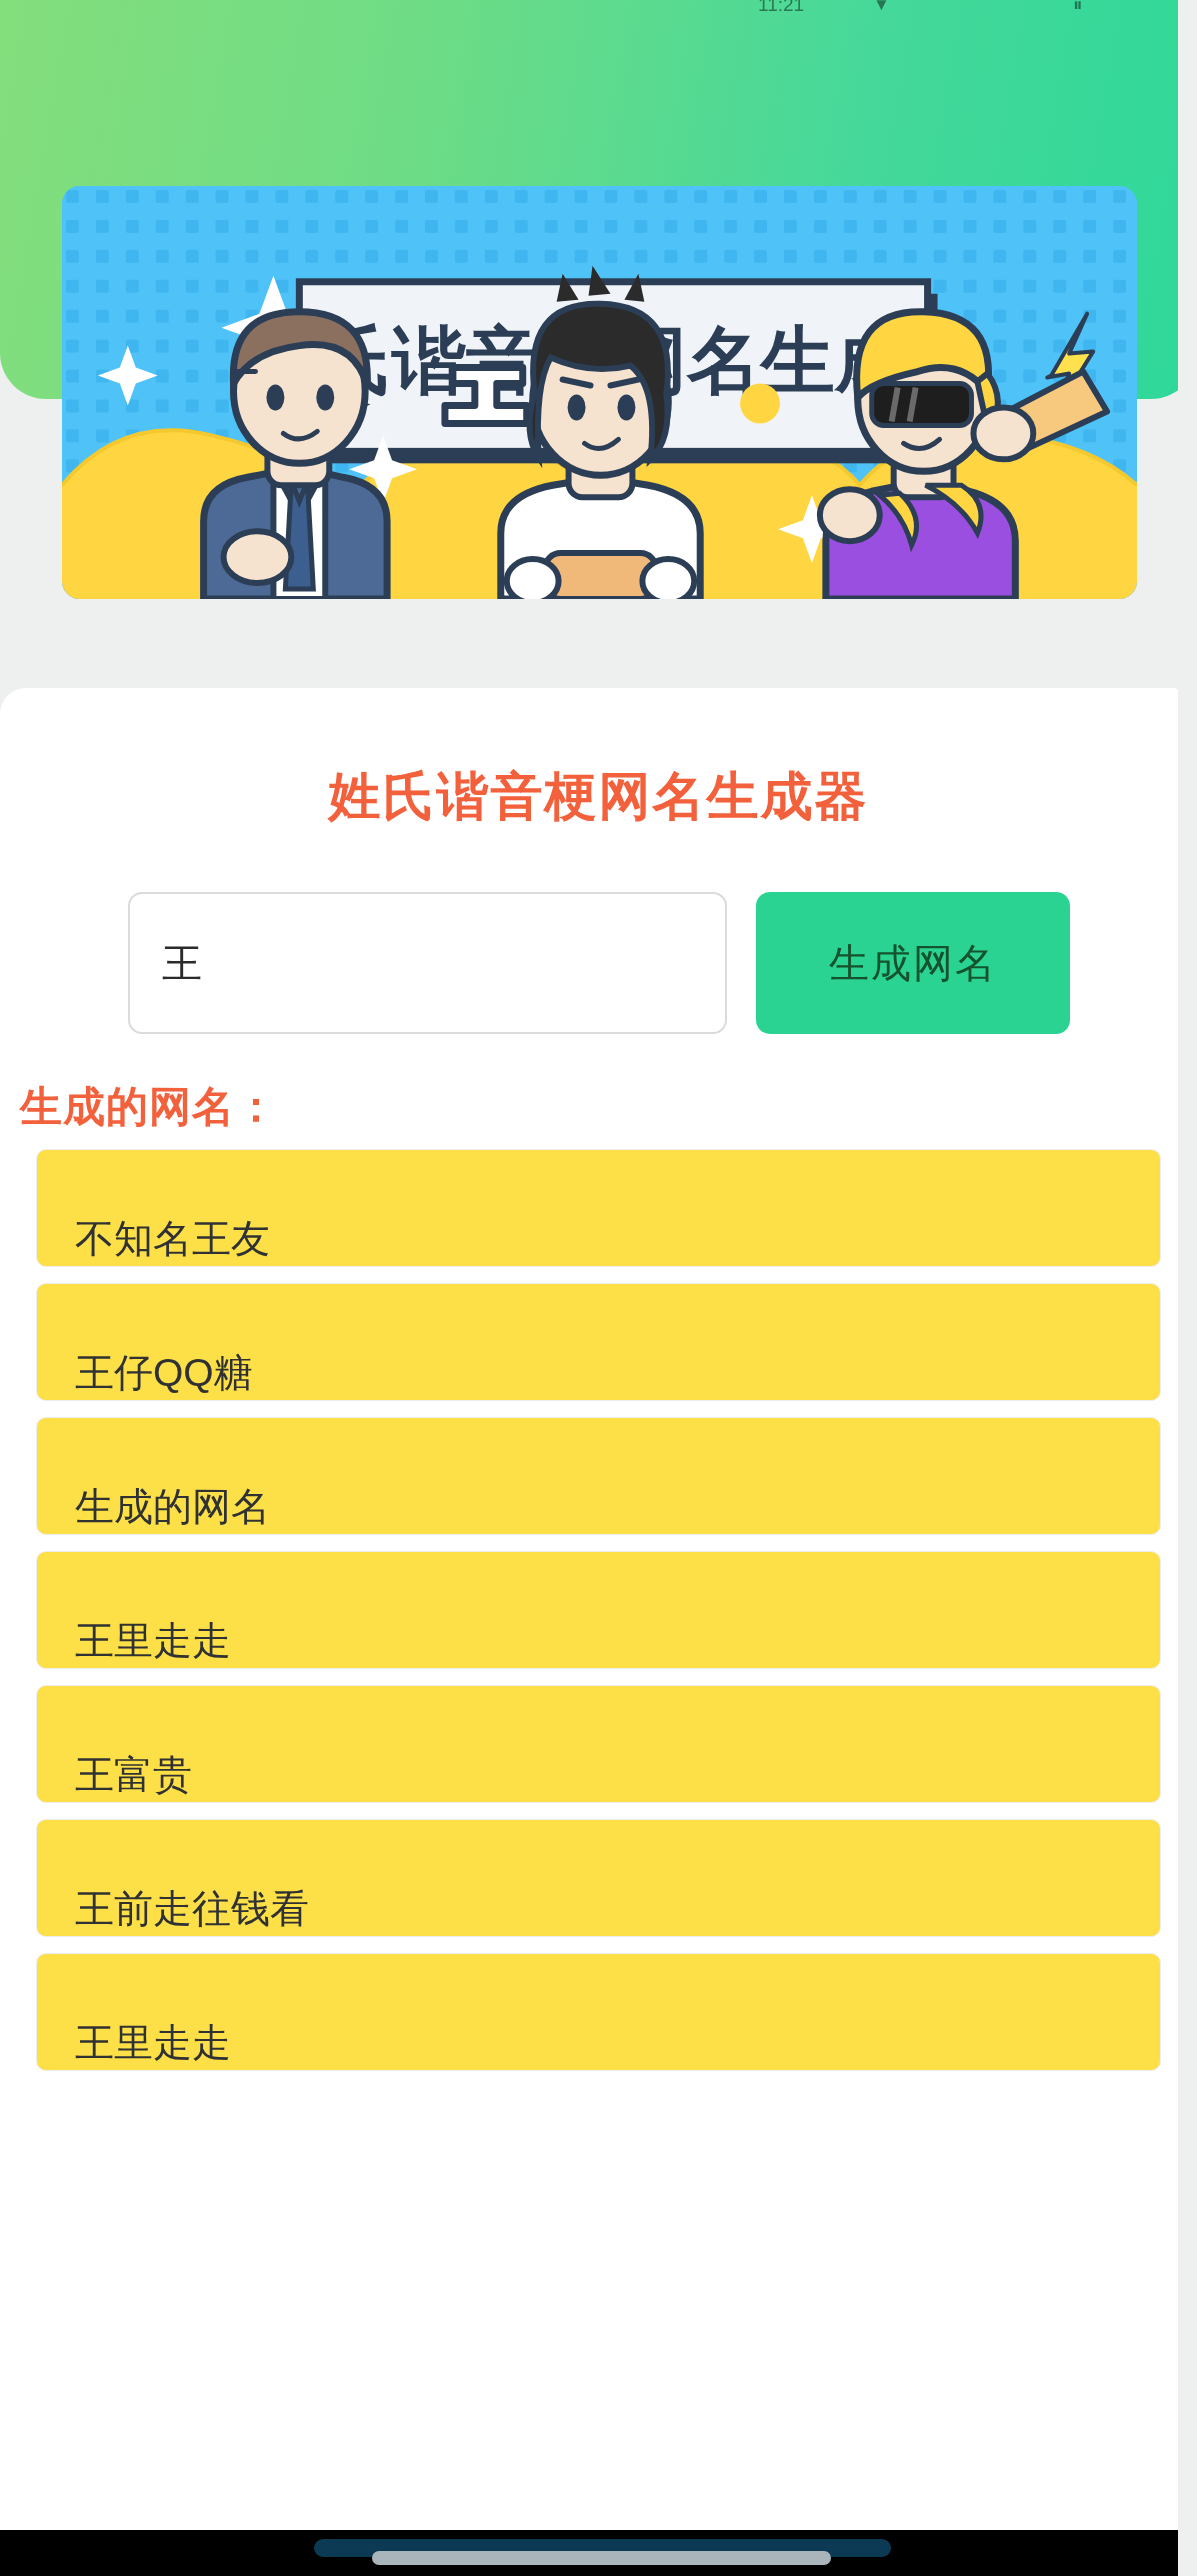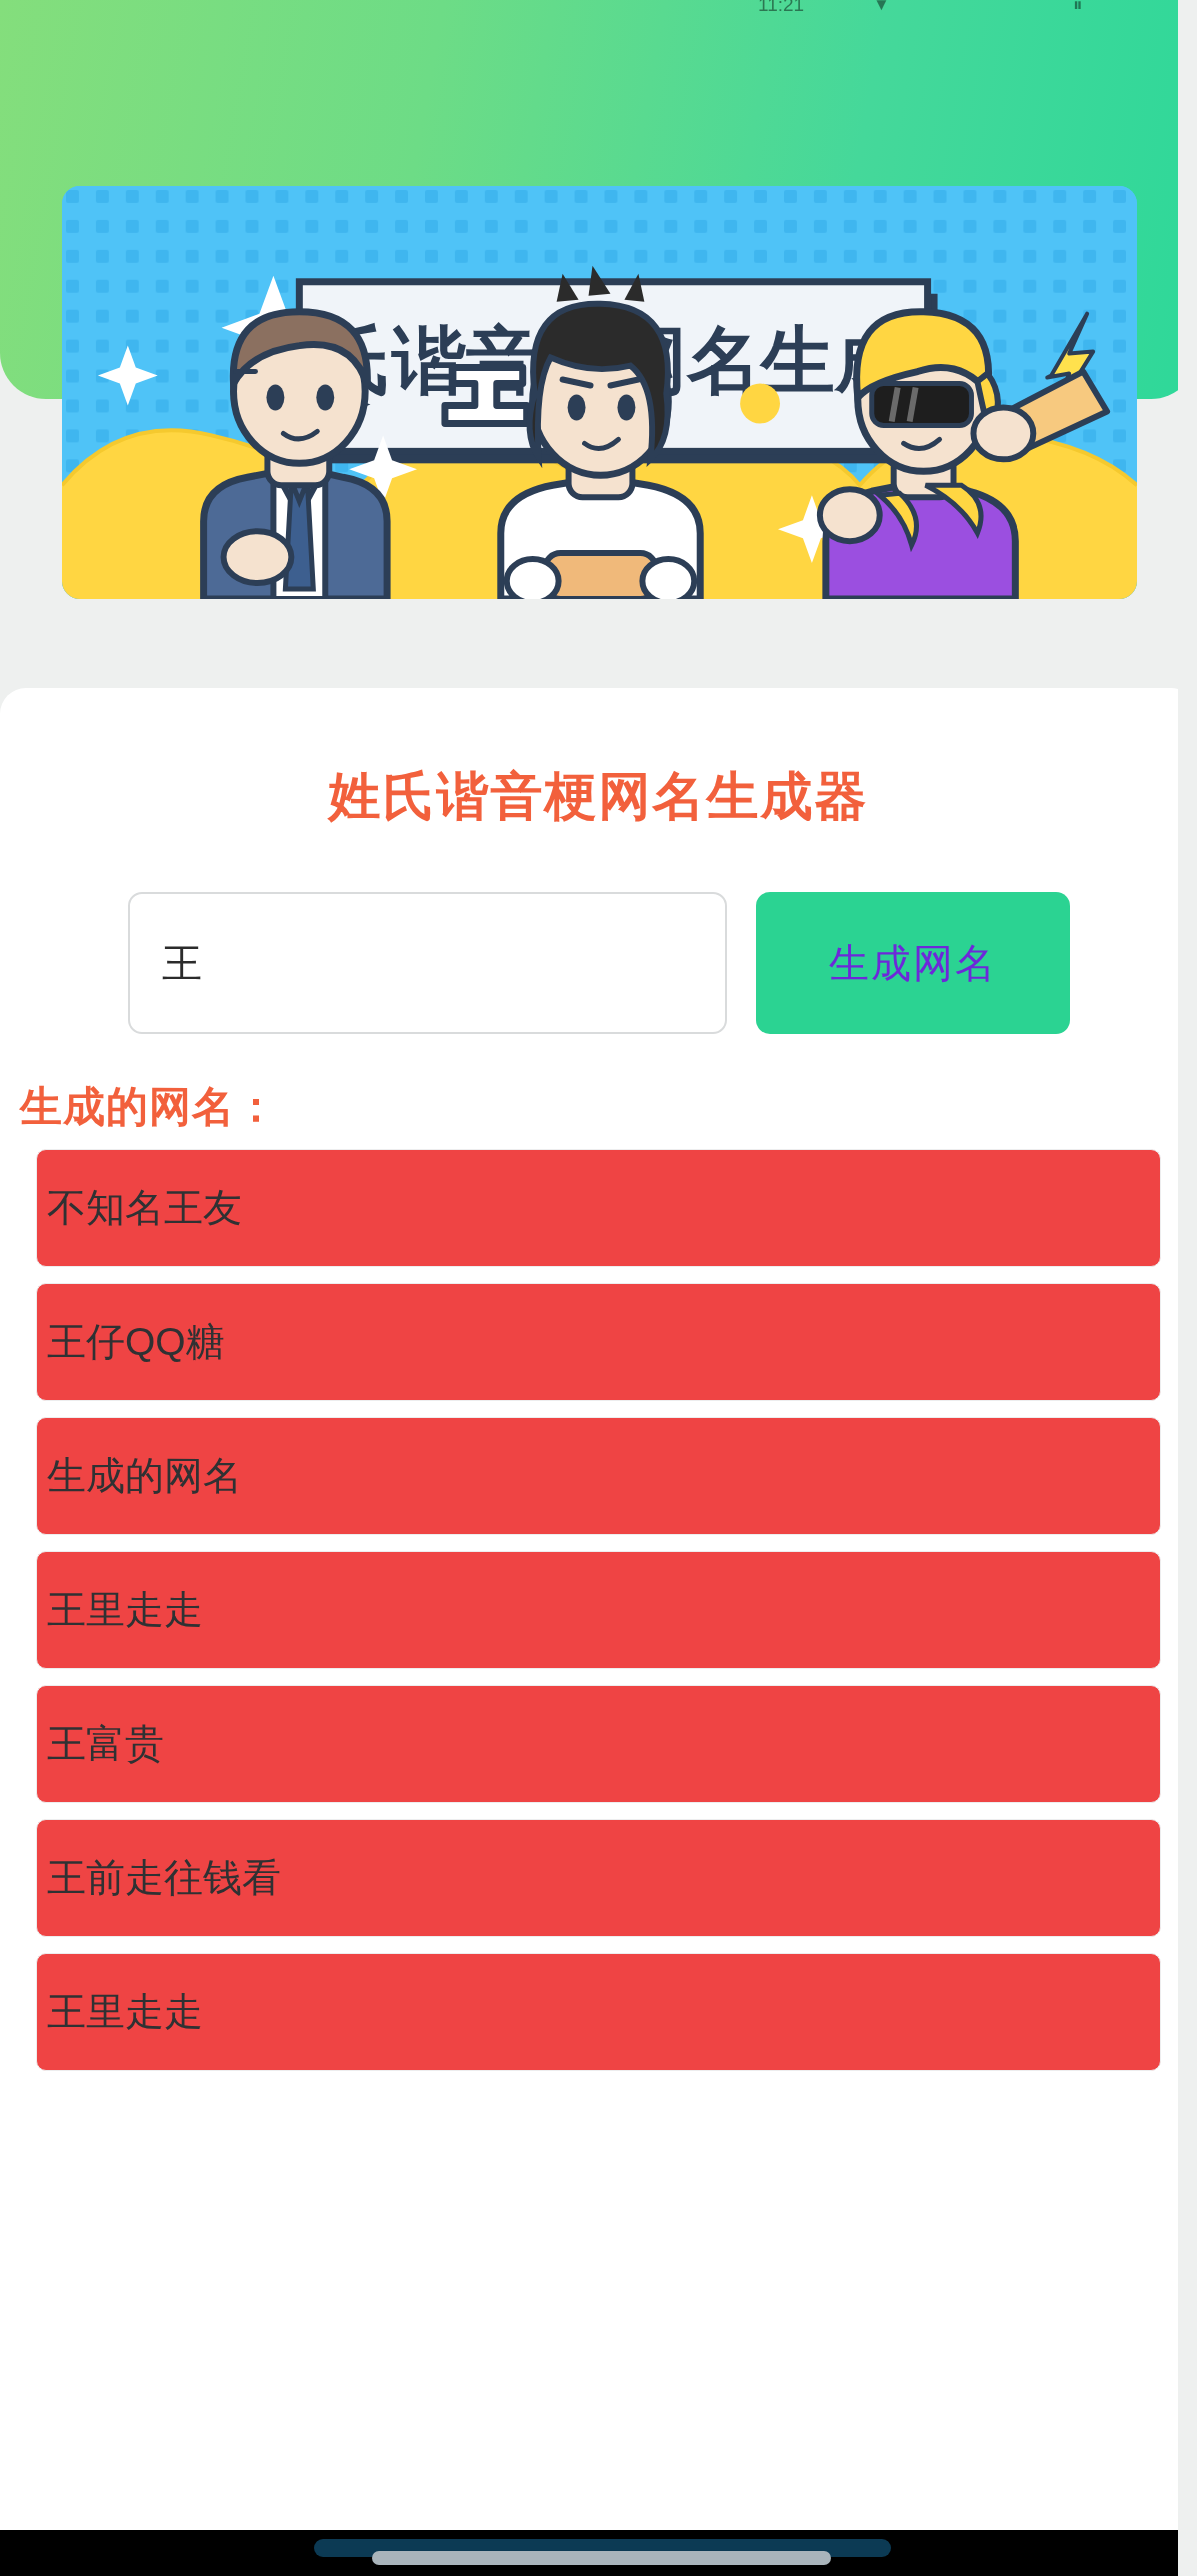--- a/index.html
+++ b/index.html
@@ -142,21 +142,21 @@
     outline: none;
   }
   .gen-btn {
     position: absolute;
     right: 0; top: 0;
     width: 314px;
     height: 142px;
     border: none;
     border-radius: 14px;
     background: #2bd392;
-    color: #6d28d9;
+    color: #14532d;
     font-family: "Liberation Sans", "DejaVu Sans", sans-serif;
     font-size: 40px;
     letter-spacing: 2px;
     cursor: pointer;
   }
 
   .results-label {
     position: absolute;
     left: 20px;
     top: 391px;
@@ -169,26 +169,26 @@
   .results-list {
     position: absolute;
     left: 36px;
     top: 461px;
     width: 1125px;
   }
   .result-item {
     width: 1125px;
     height: 118px;
     margin-bottom: 16px;
-    background: #ef4444;
+    background: #fde047;
     border: 1px solid #ededee;
     border-radius: 10px;
     display: flex;
-    align-items: center;
-    padding: 0 10px;
+    align-items: flex-end;
+    padding: 0 38px;
     font-size: 39px;
     color: #2f3133;
   }
 
   
   .sysbar {
     position: absolute;
     left: 0;
     bottom: 0;
     width: 1197px;

